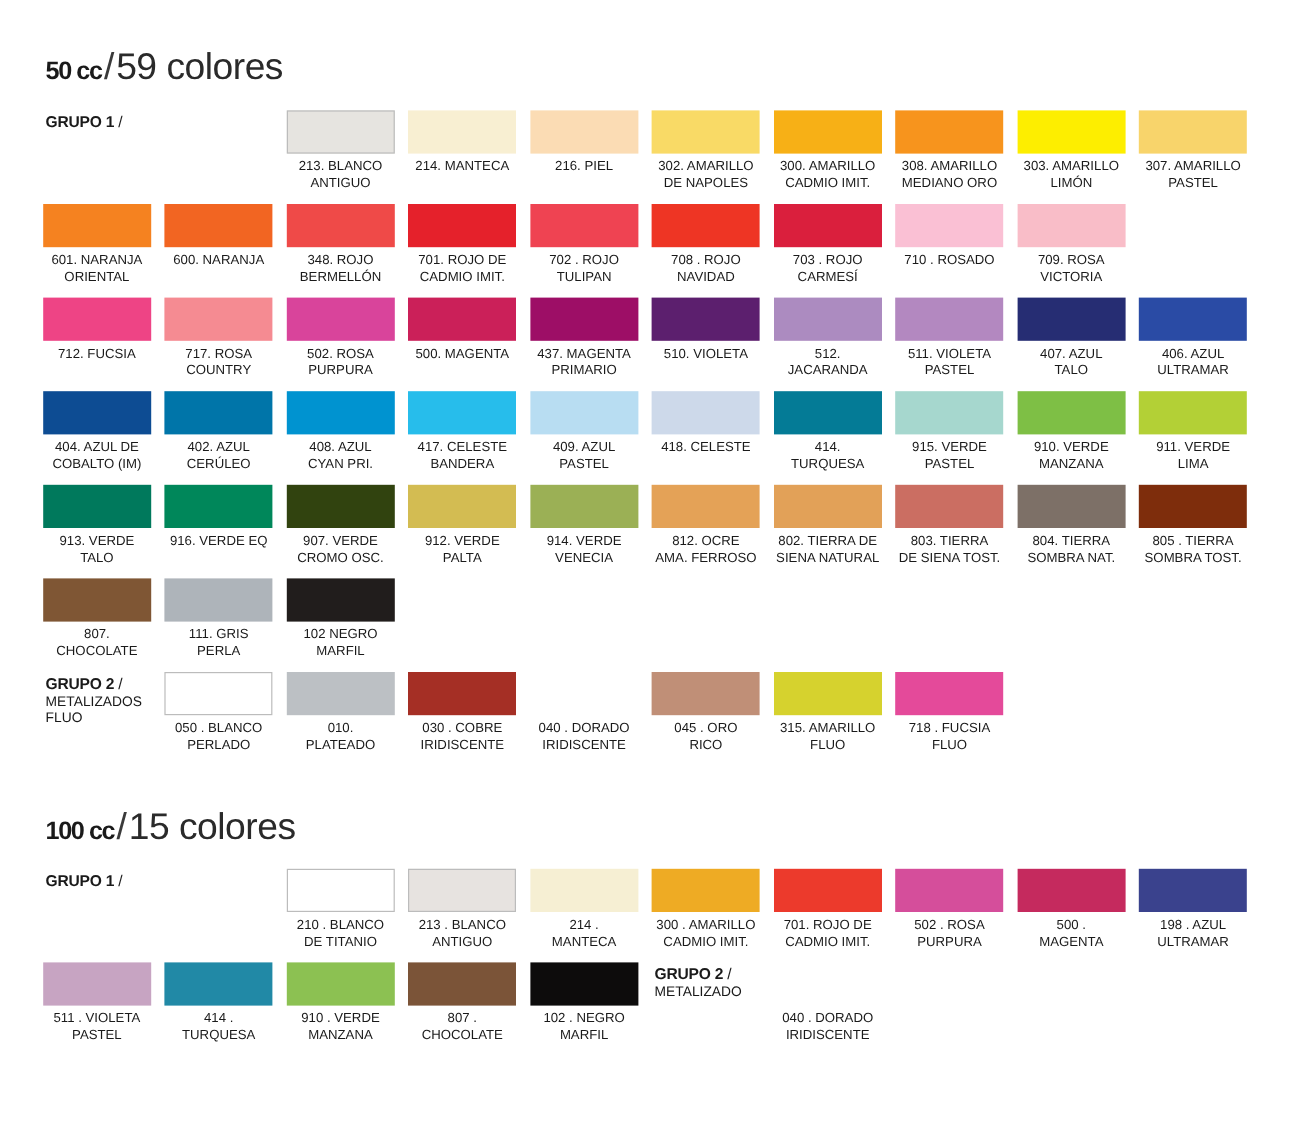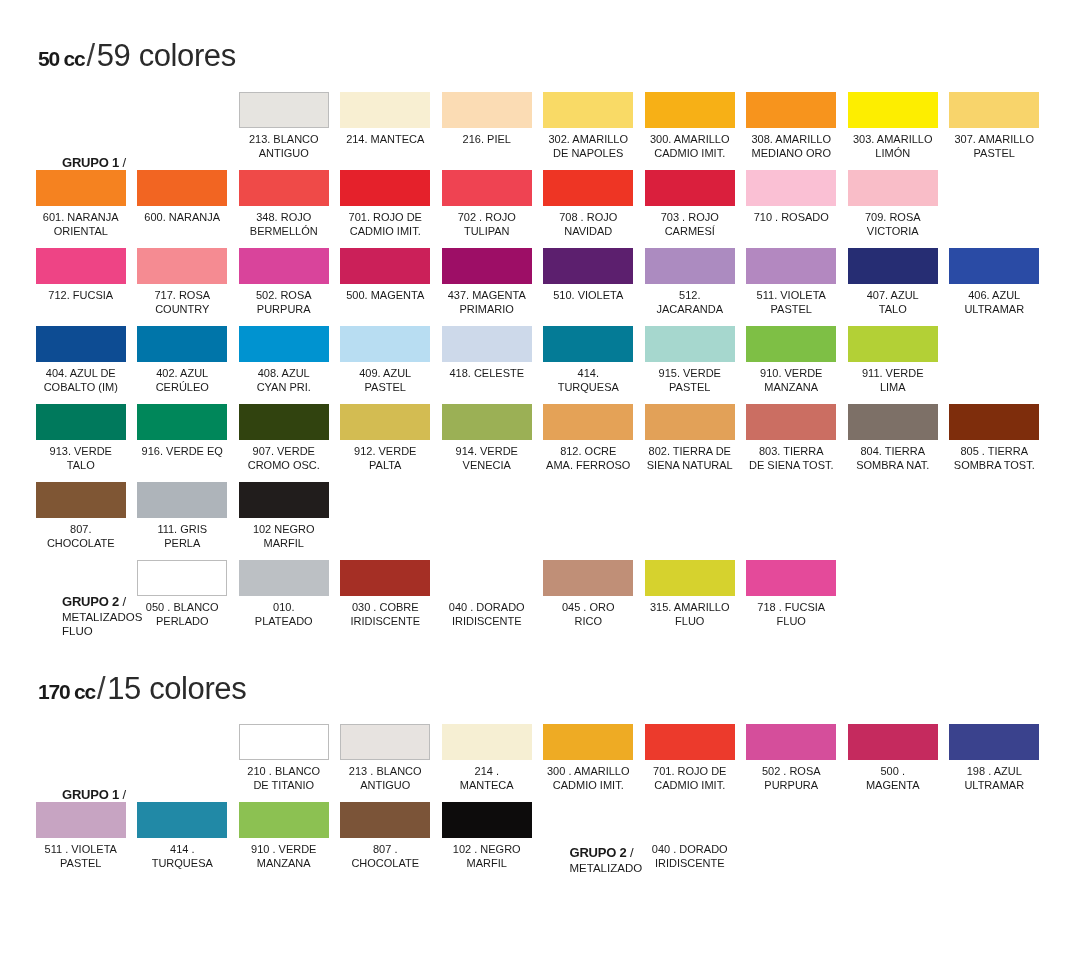--- a/index.html
+++ b/index.html
@@ -51,26 +51,25 @@
     letter-spacing: 0px;
     color: #1a1a1a;
     white-space: pre-line;
     font-family: "Liberation Sans", sans-serif;
   }
 
   
   .group-label {
     display: flex;
     flex-direction: column;
-    justify-content: flex-end;
+    justify-content: flex-start;
     align-items: flex-start;
     padding-left: 8px;
     padding-top: 2px;
     width: 101.5px;
-    margin-left: 24px;
   }
   .group-label .g-main {
     font-size: 13px;
     font-weight: 700;
     letter-spacing: -0.2px;
     white-space: nowrap;
   }
   .group-label .g-main .gslash { font-weight: 400; }
   .group-label .g-sub {
     font-size: 11.5px;
@@ -246,20 +245,25 @@
           <div class="swatch" style="background: rgb(0, 117, 169);"></div>
           <div class="cap">402. AZUL
 CERÚLEO</div>
         </div>
         <div class="cell">
           <div class="swatch" style="background: rgb(0, 147, 208);"></div>
           <div class="cap">408. AZUL
 CYAN PRI.</div>
         </div>
         <div class="cell">
+          <div class="swatch" style="background: rgb(39, 189, 235);"></div>
+          <div class="cap">417. CELESTE
+BANDERA</div>
+        </div>
+        <div class="cell">
           <div class="swatch" style="background: rgb(184, 221, 242);"></div>
           <div class="cap">409. AZUL
 PASTEL</div>
         </div>
         <div class="cell">
           <div class="swatch" style="background: rgb(205, 217, 234);"></div>
           <div class="cap">418. CELESTE</div>
         </div>
         <div class="cell">
           <div class="swatch" style="background: rgb(4, 123, 150);"></div>
@@ -397,21 +401,21 @@
           <div class="swatch" style="background: rgb(228, 74, 154);"></div>
           <div class="cap">718 . FUCSIA
 FLUO</div>
         </div>
         <div class="cell empty"></div>
         <div class="cell empty"></div>
       </div>
     </div>
 
   <div class="section-title" id="sec150-title">
-    <span class="vol">170 cc</span><span class="slash">/</span><span class="count">15 colores</span>
+    <span class="vol">100 cc</span><span class="slash">/</span><span class="count">15 colores</span>
   </div>
 
   <div id="sec150-grid">
       <div class="grid-row">
         <div class="group-label">
           <div class="g-main"><span>GRUPO 1</span><span class="gslash"> /</span></div>
         </div>
         <div class="cell empty"></div>
         <div class="cell">
           <div class="swatch outlined" style="background: rgb(255, 255, 255);"></div>

